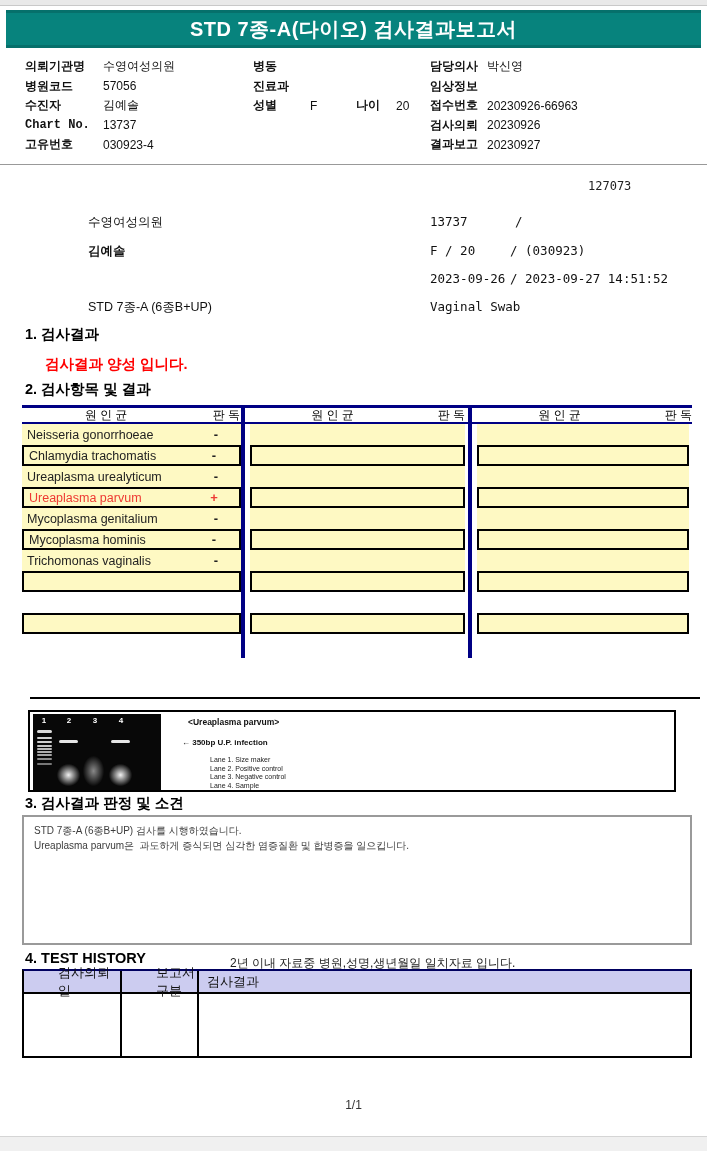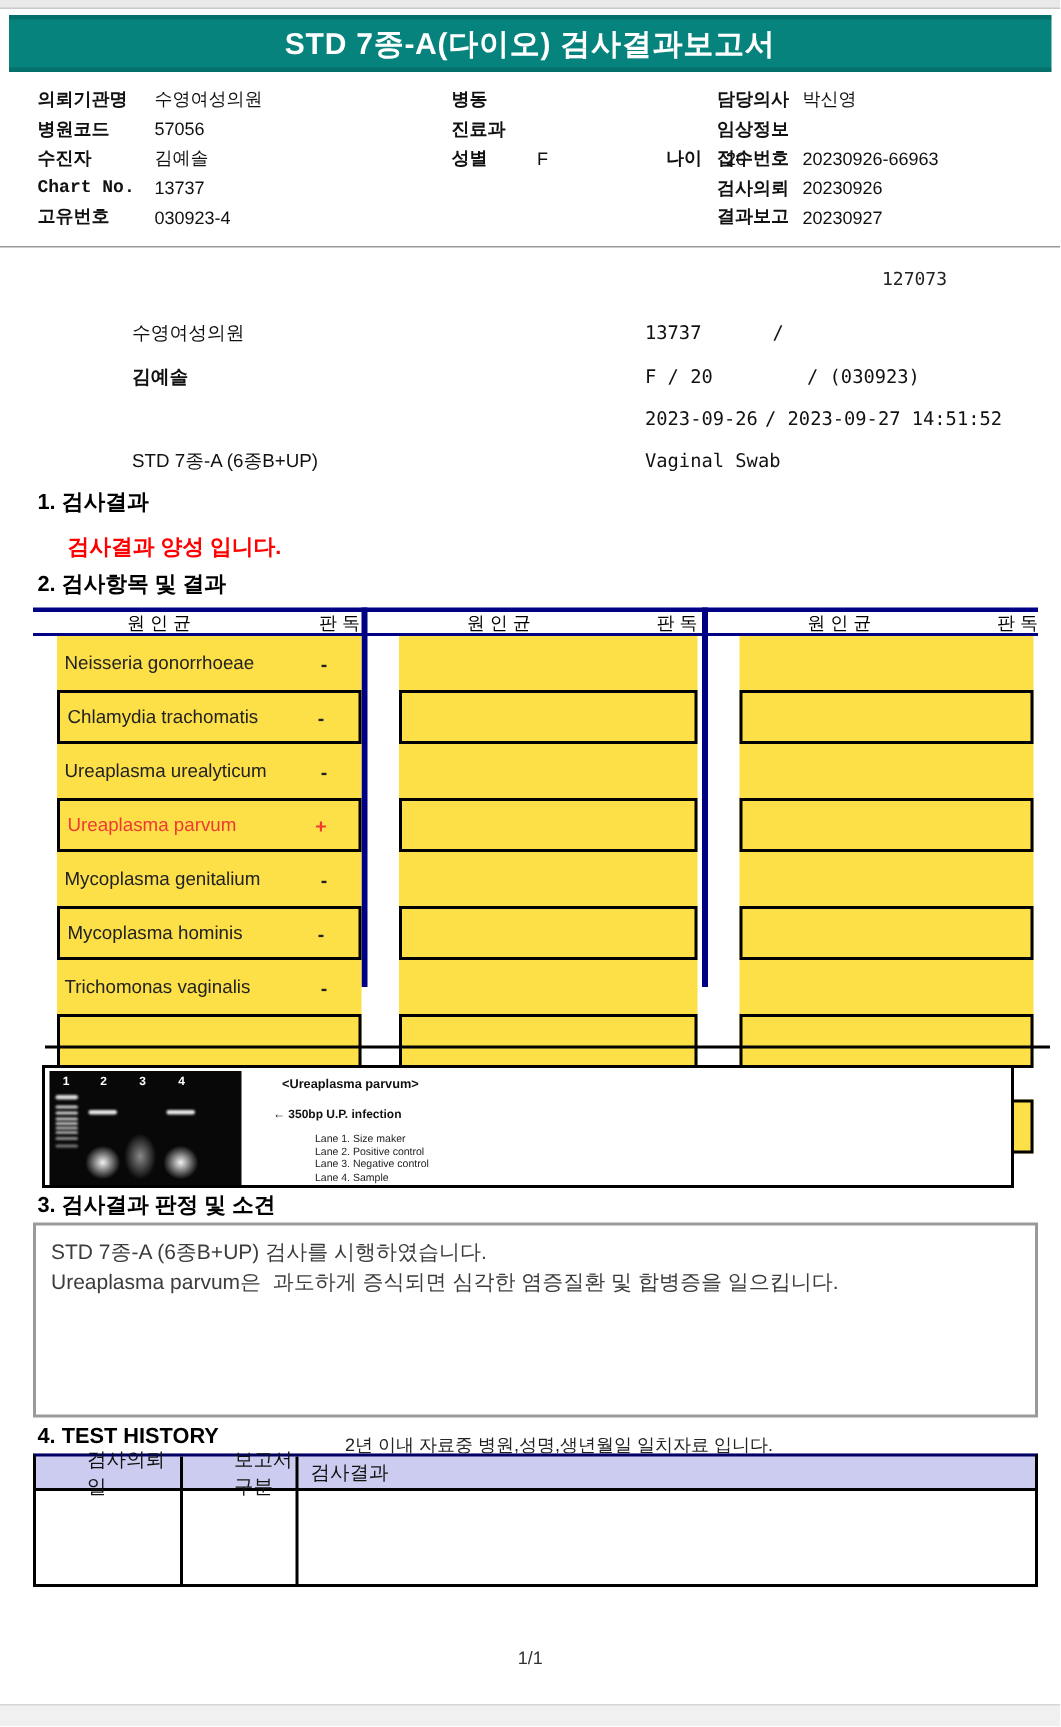--- a/index.html
+++ b/index.html
@@ -18,21 +18,21 @@
     display:flex;align-items:center;justify-content:center;}
   .banner h1{color:#fff;font-size:20px;font-weight:bold;letter-spacing:.5px;}
 
   .info-col{position:absolute;top:57px;}
   #info-col1{left:25px;}
   #info-col2{left:253px;}
   #info-col3{left:430px;}
   .info-row{height:19.5px;display:flex;align-items:center;font-size:12px;white-space:nowrap;}
   .info-label{font-weight:bold;display:inline-block;}
   #info-col1 .info-label{width:78px;font-family:Liberation Mono, monospace;}
-  #info-col2 .info-label,#info-col3 .info-label{width:57px;margin-left:48px;}
+  #info-col2 .info-label,#info-col3 .info-label{width:57px;}
   .info-label2{width:40px !important;margin-left:8px;}
   #info-col2 .info-row:nth-child(3) .info-value{width:38px;}
   .header-rule{position:absolute;left:0;top:164px;width:707px;height:1px;background:#999;}
 
   .doc-number{position:absolute;left:588px;top:179px;font-family:"DejaVu Sans Mono",monospace;font-size:12px;color:#222;}
   .sum{position:absolute;font-size:12.5px;font-family:"DejaVu Sans Mono","DejaVu Sans",monospace;color:#111;white-space:nowrap;}
   .sum.korean{font-family:"Liberation Sans","DejaVu Sans",sans-serif;}
   .sum.bold{font-weight:bold;}
 
   .sec-heading{position:absolute;left:25px;font-size:14.5px;font-weight:bold;color:#000;white-space:nowrap;}
@@ -43,40 +43,40 @@
     border-top:3px solid var(--navy);border-bottom:2px solid var(--navy);}
   .rt-headcell{position:absolute;top:0;height:14px;display:flex;align-items:center;font-size:12px;color:#000;}
   .rt-headcell .h-name{flex:1;text-align:center;}
   .rt-headcell .h-verdict{width:50px;text-align:right;}
   .rt-divider{position:absolute;top:405px;width:4px;height:253px;background:var(--navy);}
   #rt-div1{left:241px;} #rt-div2{left:468px;}
   .rt-col{position:absolute;top:424px;}
   #rt-col1{left:22px;width:219px;}
   #rt-col2{left:250px;width:215px;}
   #rt-col3{left:477px;width:212px;}
-  .result-row{height:36px;display:flex;align-items:center;background:#fde047;margin-left:16px;}
+  .result-row{height:21px;display:flex;align-items:center;background:#fef9c3;}
   .result-row.boxed{border:2px solid #000;}
   .result-row .organism{flex:1;padding-left:5px;font-size:12.5px;color:#222;white-space:nowrap;overflow:hidden;}
   .result-row .verdict{width:50px;text-align:center;font-size:13px;font-weight:bold;color:#222;}
   .result-row .pos{color:#ee3a33;}
   .result-row.extra{margin-top:21px;}
 
   
   .gel-sep{position:absolute;left:30px;top:697px;width:670px;height:2px;background:#000;}
   .gel-box{position:absolute;left:28px;top:710px;width:648px;height:82px;border:2px solid #000;background:#fff;}
   .gel-img{position:absolute;left:3px;top:2px;width:128px;height:76px;background:#080808;}
   .lane-no{position:absolute;top:2px;width:14px;text-align:center;color:#fff;font-size:8px;font-weight:bold;}
   .gel-band{position:absolute;background:#e6e6e6;filter:blur(.6px);border-radius:2px;}
   .gel-blob{position:absolute;background:radial-gradient(ellipse at center,rgba(255,255,255,.95) 0%,rgba(255,255,255,0) 72%);}
   .gel-title{position:absolute;left:158px;top:5px;font-size:8.5px;font-weight:bold;color:#111;}
   .gel-bandlabel{position:absolute;left:152px;top:26px;font-size:8px;font-weight:bold;color:#111;}
   .gel-legend{position:absolute;left:180px;top:44px;font-size:7px;line-height:8.5px;color:#222;}
 
   .comment-box{position:absolute;left:22px;top:815px;width:670px;height:130px;border:2px solid var(--line-gray);
-    padding:7px 10px;font-size:14px;line-height:1.45;color:#3c3c3c;}
+    padding:7px 10px;font-size:10px;line-height:1.45;color:#3c3c3c;}
   .comment-line{white-space:pre-wrap;}
 
   .history-note{position:absolute;left:230px;top:955px;font-size:12px;color:#222;}
   .history-table{position:absolute;left:22px;top:969px;width:670px;height:89px;}
   .ht-header{display:flex;height:25px;background:var(--lavender);
     border-top:2px solid #000060;border-bottom:2px solid #000;border-left:2px solid #000;border-right:2px solid #000;}
   .ht-header .ht-cell{display:flex;align-items:center;justify-content:center;font-size:13px;color:#111;border-right:2px solid #000;padding-left:34px;}
   .ht-header .ht-cell:last-child{border-right:none;justify-content:flex-start;padding-left:8px;}
   .ht-c1{width:98px;} .ht-c2{width:77px;} .ht-c3{flex:1;}
   .ht-body{display:flex;height:64px;border-left:2px solid #000;border-right:2px solid #000;border-bottom:2px solid #000;}
@@ -159,21 +159,21 @@
   <div class="header-rule"></div>
 
   <div class="doc-number">127073</div>
 
   <div class="sum korean" style="left:88px;top:214px;">수영여성의원</div>
   <div class="sum" style="left:430px;top:214px;">13737</div>
   <div class="sum" style="left:515px;top:214px;">/</div>
 
   <div class="sum korean bold" style="left:88px;top:243px;">김예솔</div>
   <div class="sum" style="left:430px;top:243px;">F / 20</div>
-  <div class="sum" style="left:510px;top:243px;margin-left:28px;">/ (030923)</div>
+  <div class="sum" style="left:510px;top:243px;">/ (030923)</div>
 
   <div class="sum" style="left:430px;top:271px;">2023-09-26</div>
   <div class="sum" style="left:510px;top:271px;">/ 2023-09-27 14:51:52</div>
 
   <div class="sum korean" style="left:88px;top:299px;">STD 7종-A (6종B+UP)</div>
   <div class="sum" style="left:430px;top:299px;">Vaginal Swab</div>
 
   <div class="sec-heading" style="top:325px;">1. 검사결과</div>
   <div class="result-positive">검사결과 양성 입니다.</div>
   <div class="sec-heading" style="top:380px;">2. 검사항목 및 결과</div>

